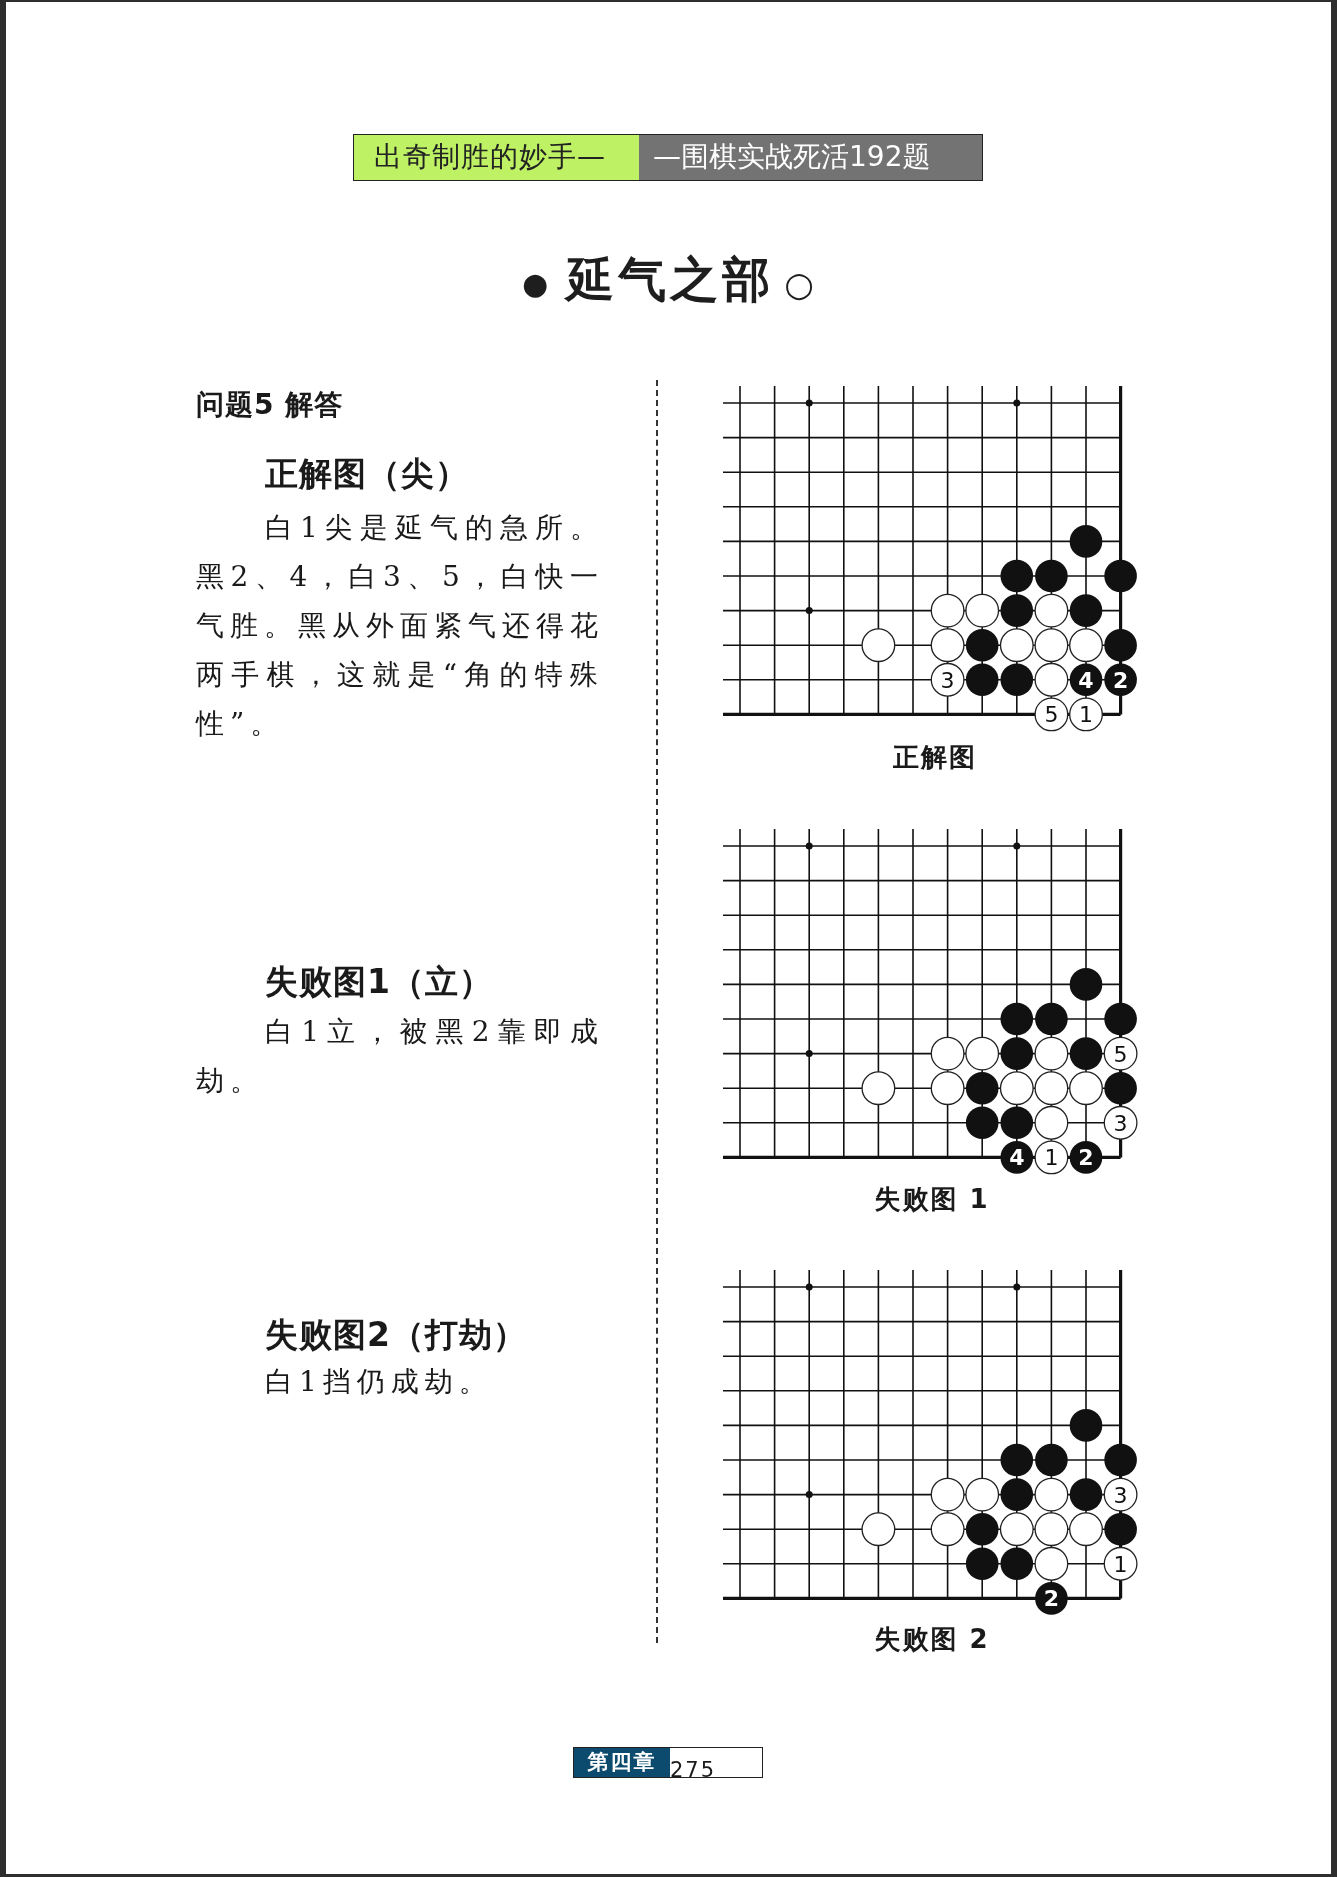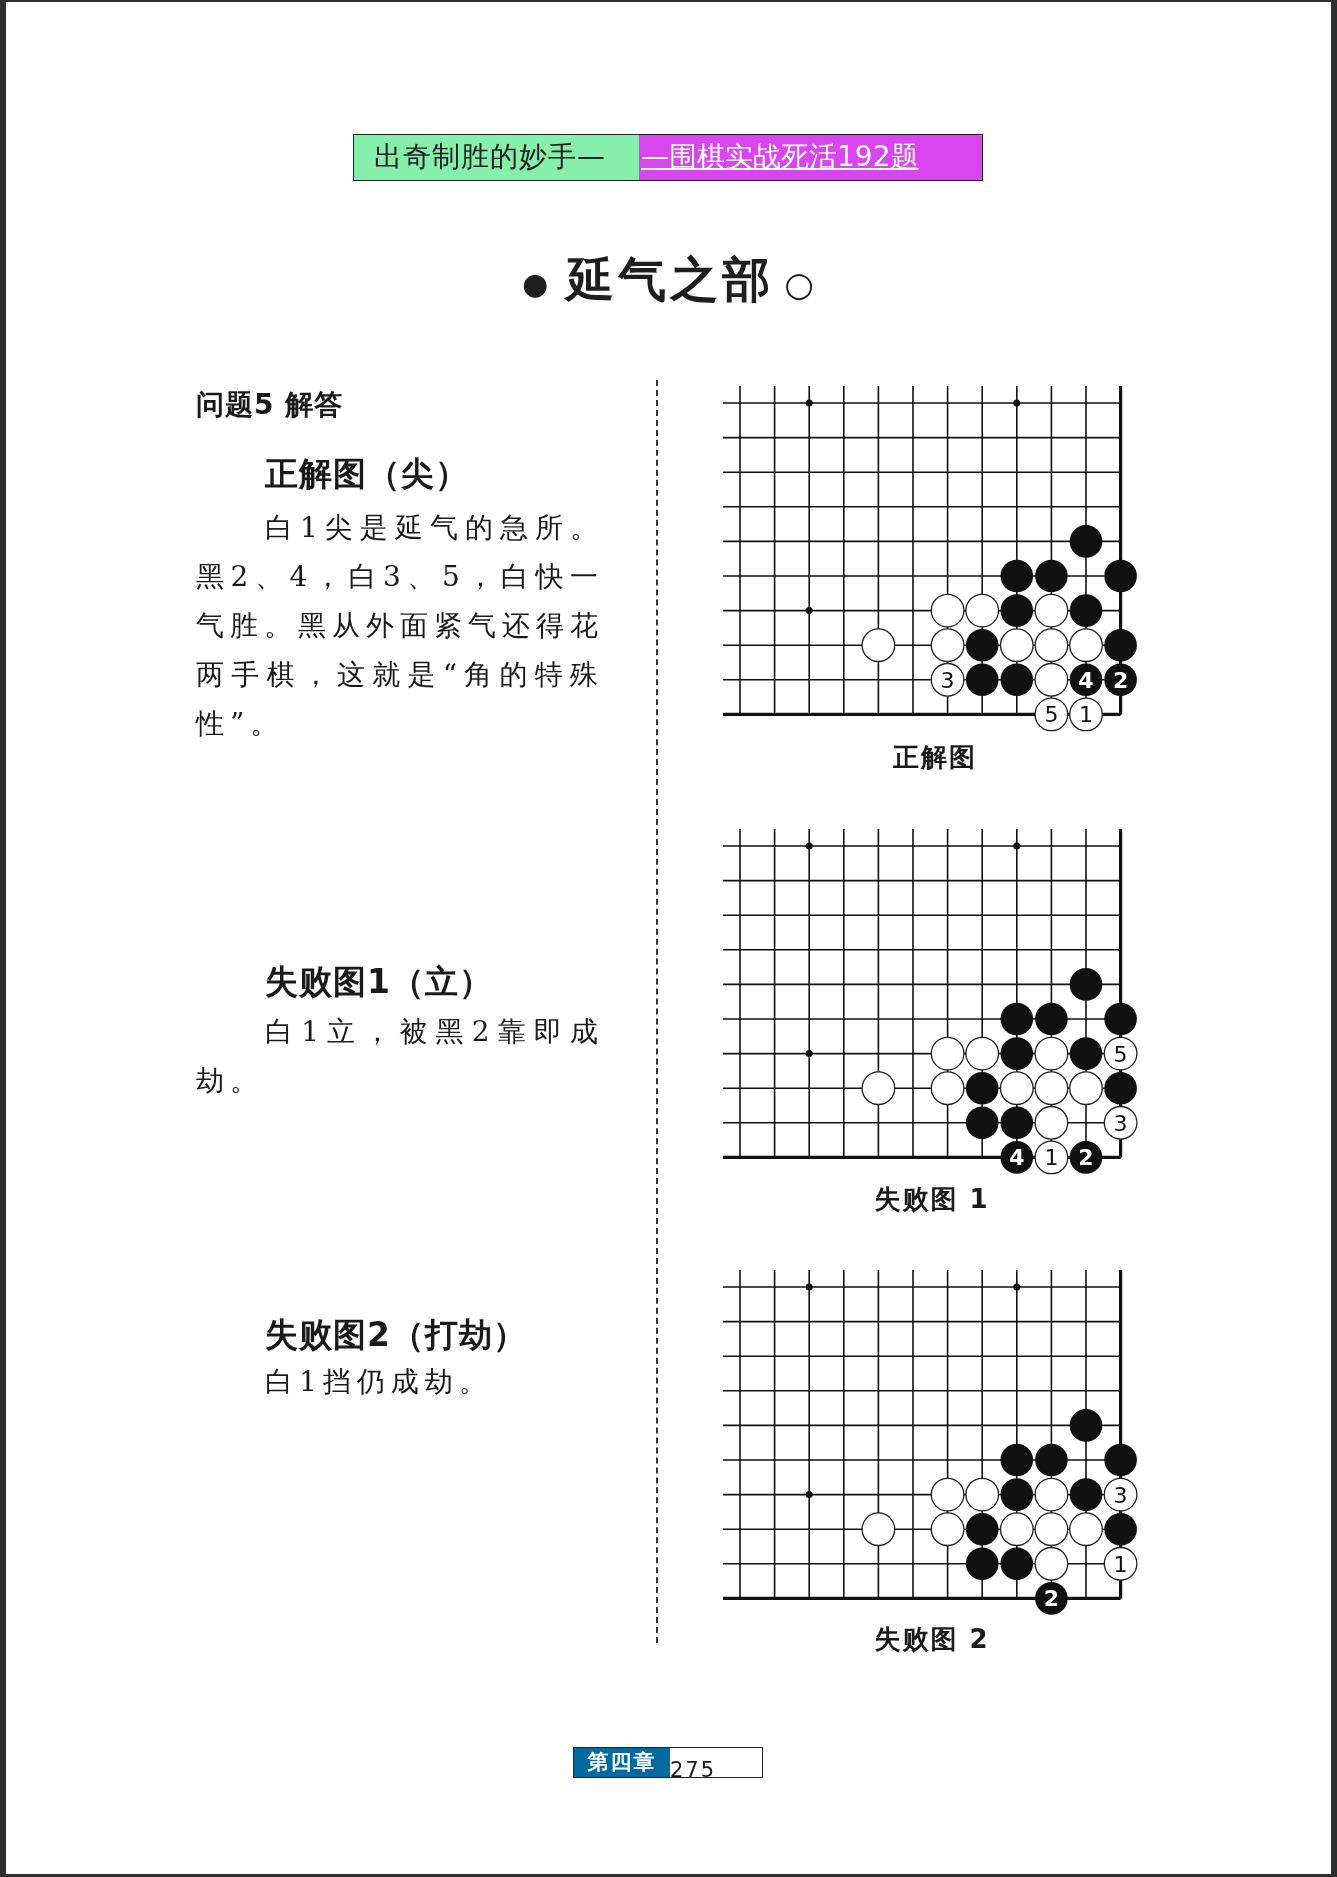--- a/index.html
+++ b/index.html
@@ -11,22 +11,22 @@
   }
   .page {
     position: absolute; left: 6px; top: 2px; width: 1325px; height: 1872px;
     background: #ffffff;
   }
   .banner {
     position: absolute; left: 353px; top: 134px; height: 47px; width: 630px;
     border: 1.5px solid #222; box-sizing: border-box; display: flex;
     font-size: 28px; line-height: 44px; white-space: nowrap;
   }
-  .banner .left { background: #86efac; color: #222; padding-left: 20px; width: 285px; box-sizing: border-box; letter-spacing: 1px; }
-  .banner .right { background: #d946ef; color: #fff; flex: 1; padding-left: 2px; letter-spacing: 0px; text-decoration: underline; }
+  .banner .left { background: #bef264; color: #222; padding-left: 20px; width: 285px; box-sizing: border-box; letter-spacing: 1px; }
+  .banner .right { background: #737373; color: #fff; flex: 1; padding-left: 14px; letter-spacing: 0px; }
   .section-title {
     position: absolute; left: 0; width: 1336px; top: 248px; text-align: center;
     font-family: "DejaVu Serif", "Liberation Serif", serif; font-size: 48px; font-weight: bold;
     color: #1e1e1e; letter-spacing: 4px;
   }
   .section-title .dot { font-size: 30px; vertical-align: middle; margin: 0 14px; }
   .section-title .ring { font-size: 34px; font-weight: normal; vertical-align: middle; margin: 0 10px; }
   .h-problem { position: absolute; left: 196px; top: 386px; font-size: 28px; font-weight: bold; letter-spacing: 1px; }
   .h-sub { position: absolute; left: 265px; font-size: 33px; font-weight: bold; letter-spacing: 1px; }
   .body-text {
@@ -36,21 +36,21 @@
   .divider {
     position: absolute; left: 656px; top: 380px; height: 1263px; width: 0;
     border-left: 2px dashed #333;
   }
   .board { position: absolute; left: 715px; }
   .caption { position: absolute; font-size: 26px; font-weight: bold; letter-spacing: 2px; text-align: center; width: 300px; }
   .footer {
     position: absolute; left: 573px; top: 1747px; width: 190px; height: 31px;
     border: 1.5px solid #222; box-sizing: border-box; display: flex; font-size: 21px; line-height: 28px;
   }
-  .footer .chap { background: #0369a1; color: #fff; width: 96px; text-align: center; font-weight: bold; letter-spacing: 2px; }
+  .footer .chap { background: #0c4a6e; color: #fff; width: 96px; text-align: center; font-weight: bold; letter-spacing: 2px; }
   .footer .num { flex: 1; text-align: left; letter-spacing: 2px; margin-top: 8px; }
 </style>
 </head>
 <body>
 
 <div class="page"></div>
 
 <div class="banner">
   <span class="left">出奇制胜的妙手—</span>
   <span class="right">—围棋实战死活192题</span>

